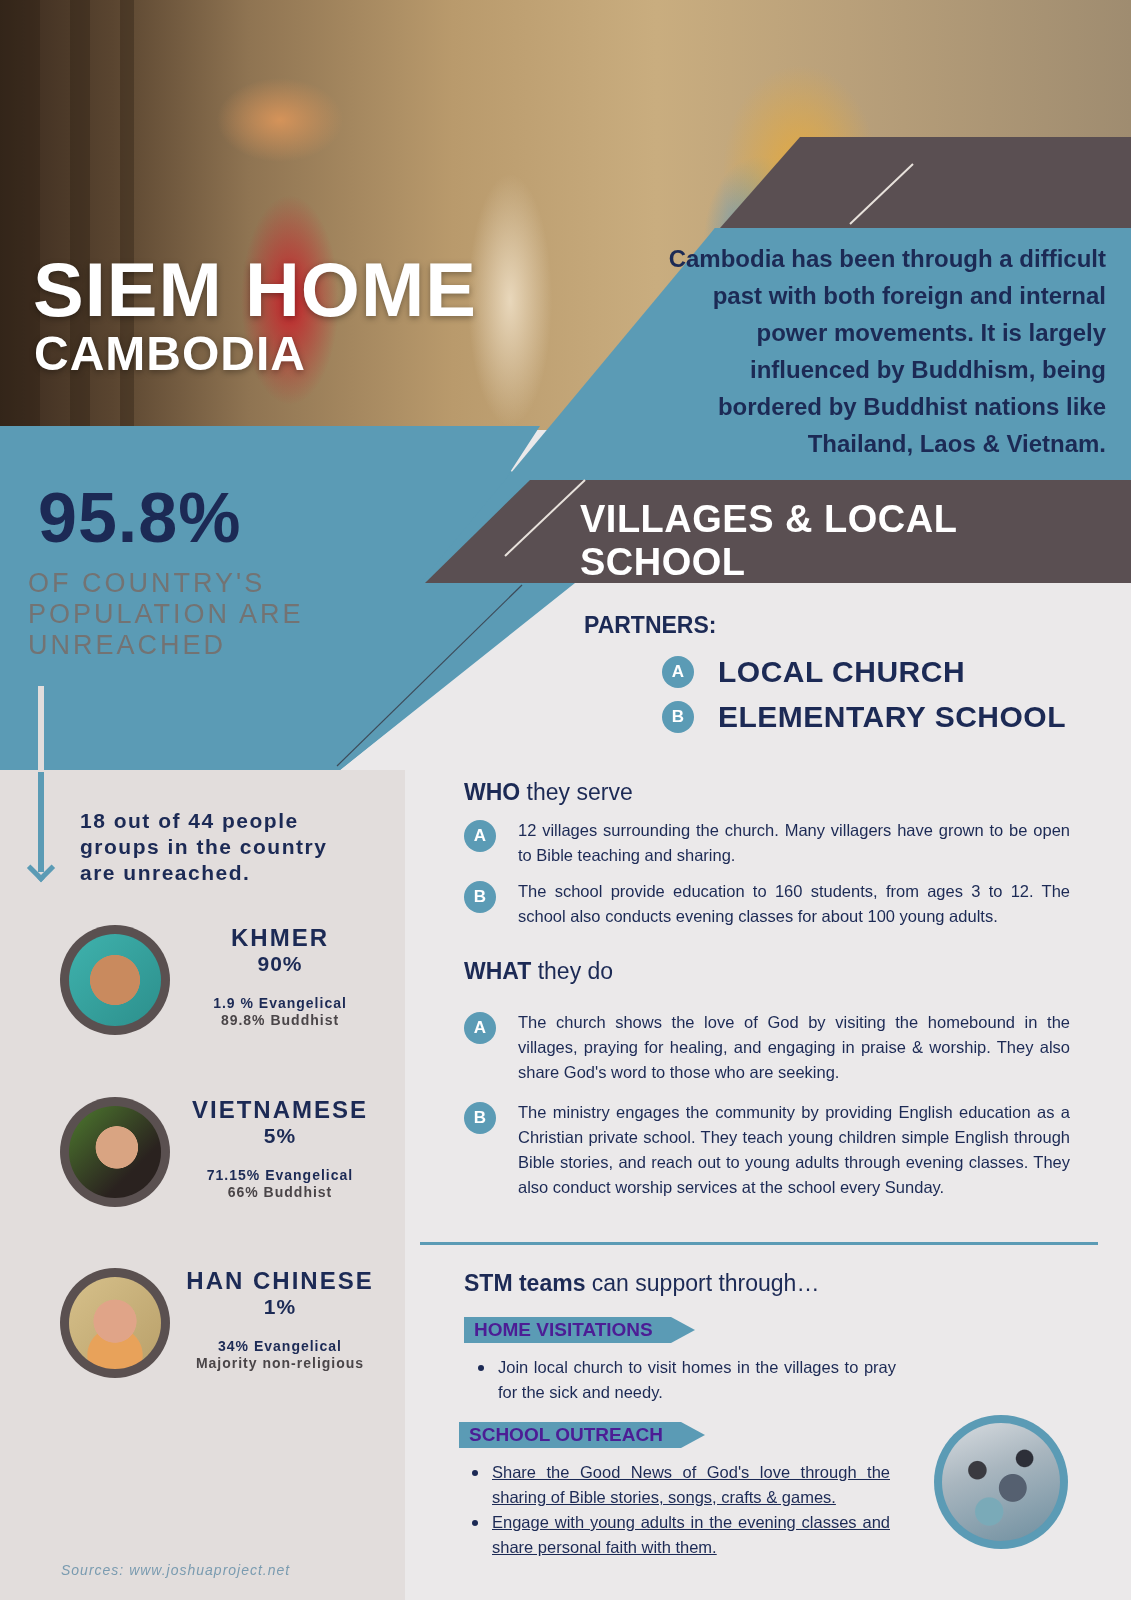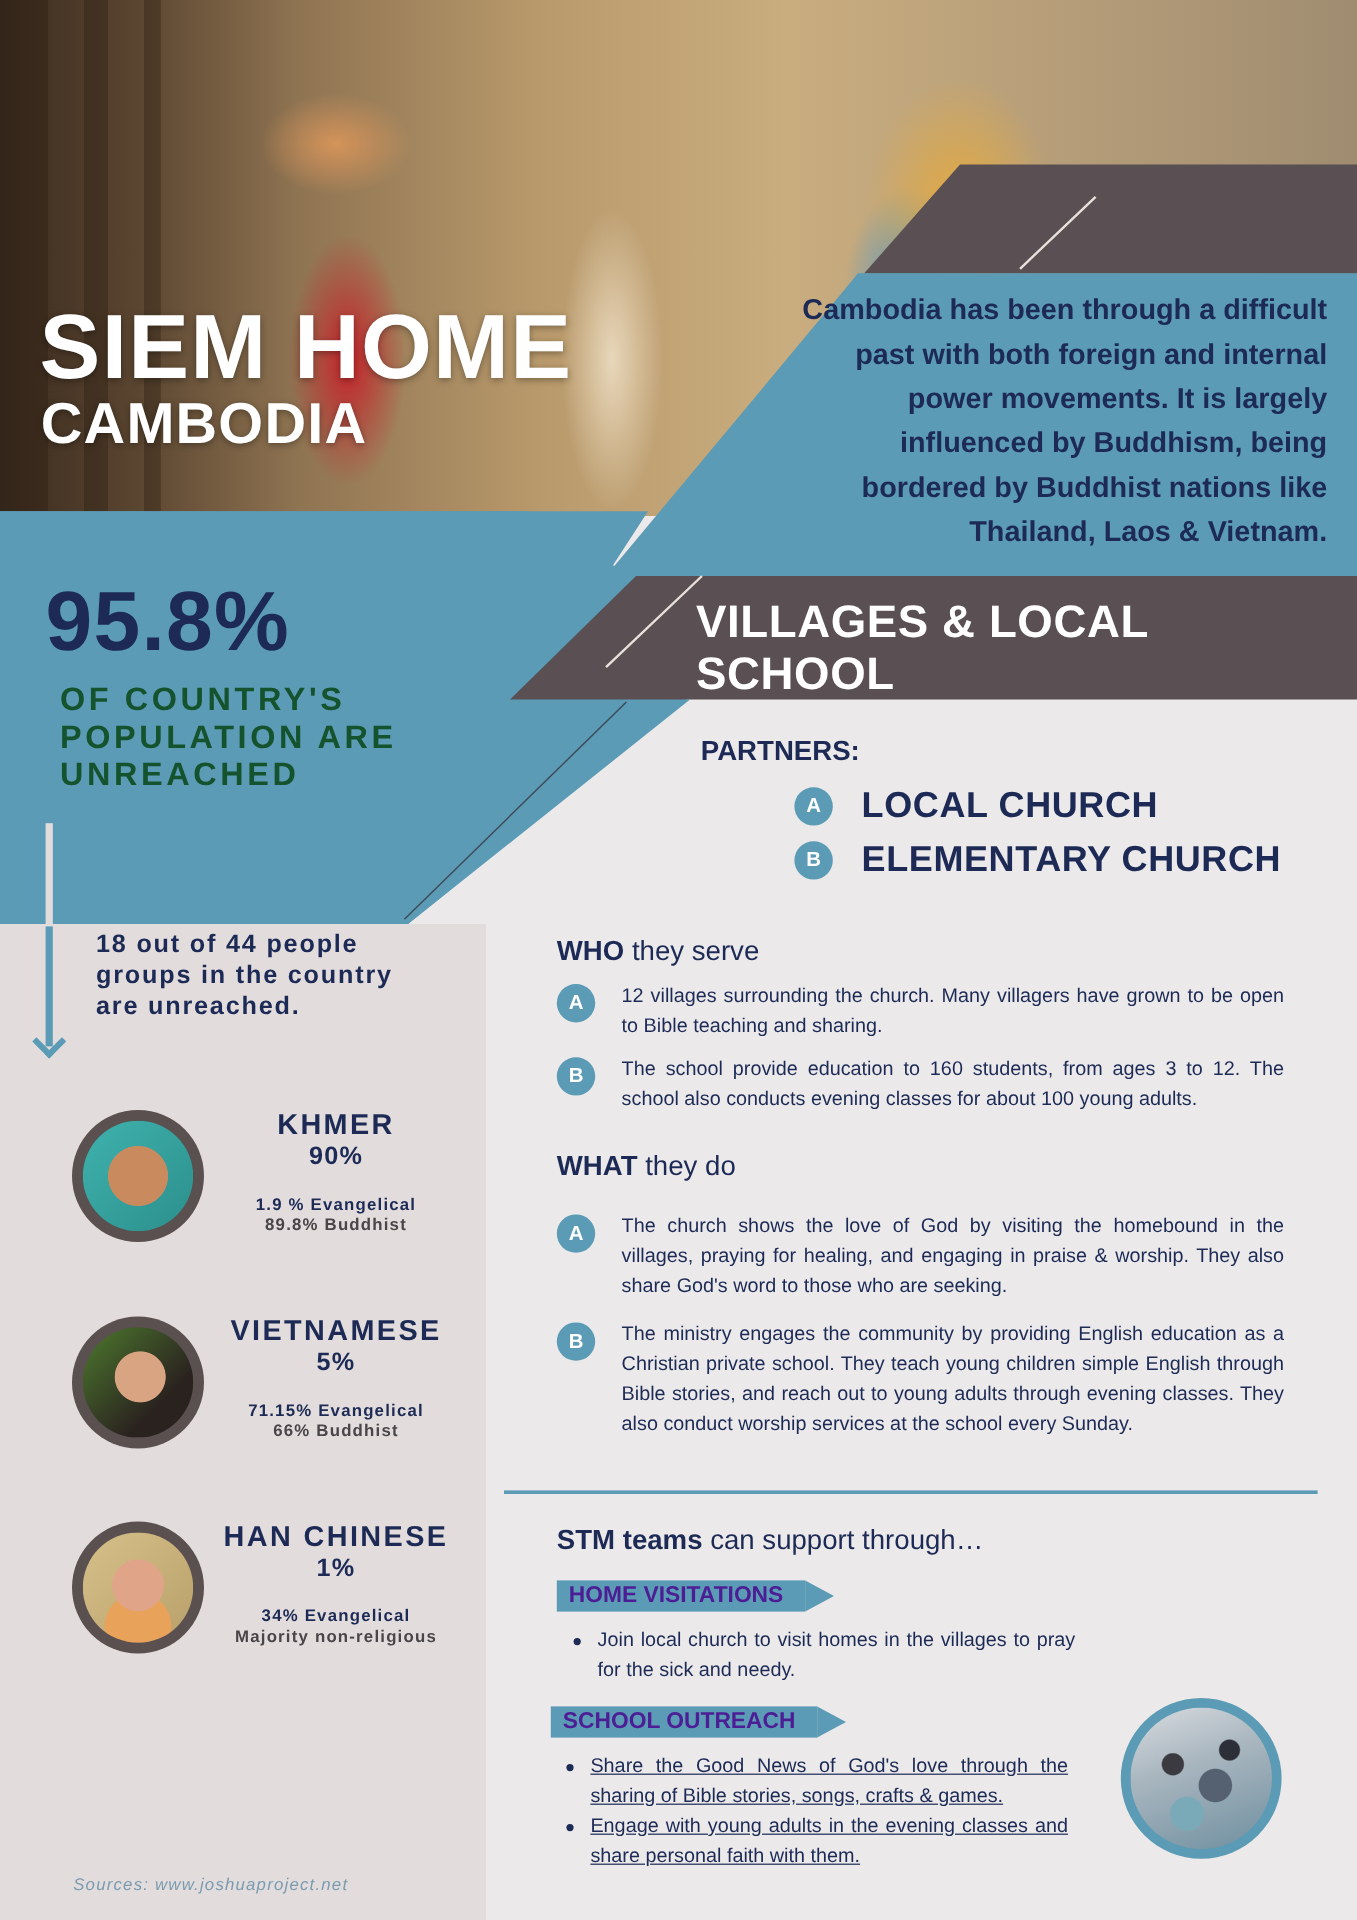--- a/index.html
+++ b/index.html
@@ -30,22 +30,22 @@
 
   svg.shapes { position: absolute; left: 0; top: 0; width: 1131px; height: 1600px; }
 
   .intro-text {
     position: absolute; right: 25px; top: 240px; width: 450px; text-align: right;
     font-size: 24px; line-height: 37px; color: #1c2a55; font-weight: 700;
   }
 
   .stat-big { position: absolute; left: 38px; top: 478px; font-size: 70px; font-weight: 700; color: #1c2a55; letter-spacing: 1px; }
   .stat-caption {
-    position: absolute; left: 50px; top: 568px; width: 340px; font-size: 27px; line-height: 31px;
-    font-weight: 700; letter-spacing: 3px; color: #14532d;
+    position: absolute; left: 28px; top: 568px; width: 340px; font-size: 27px; line-height: 31px;
+    font-weight: 400; letter-spacing: 3px; color: #737373;
   }
 
   .section-title {
     position: absolute; left: 580px; top: 498px; color: #fff; font-size: 38px; font-weight: 700;
     letter-spacing: 0.5px;
   }
 
   .partners-label { position: absolute; left: 584px; top: 612px; font-size: 23px; font-weight: 700; color: #1c2a55; }
   .partner { position: absolute; left: 662px; display: flex; align-items: center; }
   .partner .txt { font-size: 30px; font-weight: 700; color: #1c2a55; margin-left: 24px; letter-spacing: 0.5px; }
@@ -56,21 +56,21 @@
 
   .left-panel { position: absolute; left: 0; top: 770px; width: 405px; height: 830px; background: #e2dddc; }
   .arrow-line { position: absolute; left: 38px; width: 6px; background: #5b9bb5; }
   .arrow-line.top { top: 686px; height: 84px; background: #e2dddc; }
   .arrow-line.bottom { top: 772px; height: 100px; }
   .arrow-head {
     position: absolute; left: 31px; top: 858px; width: 20px; height: 20px;
     border-right: 5px solid #5b9bb5; border-bottom: 5px solid #5b9bb5; transform: rotate(45deg);
   }
   .groups-note {
-    position: absolute; left: 80px; top: 774px; width: 290px; font-size: 21px; line-height: 26px;
+    position: absolute; left: 80px; top: 808px; width: 290px; font-size: 21px; line-height: 26px;
     font-weight: 700; letter-spacing: 1.5px; color: #1c2a55;
   }
 
   .people { position: absolute; left: 60px; width: 330px; height: 112px; }
   .avatar {
     position: absolute; left: 0; top: 0; width: 110px; height: 110px; border-radius: 50%;
     background: #5a5050; padding: 9px;
   }
   .avatar .face { width: 100%; height: 100%; border-radius: 50%; }
   .people .name { position: absolute; left: 110px; width: 220px; top: 0; text-align: center; font-size: 24px; font-weight: 700; letter-spacing: 2px; color: #1c2a55; line-height: 26px; }
@@ -152,21 +152,21 @@
 
 <div class="section-title">VILLAGES &amp; LOCAL SCHOOL</div>
 
 <div class="partners-label">PARTNERS:</div>
 <div class="partner" style="top:655px;">
   <span class="badge">A</span>
   <span class="txt">LOCAL CHURCH</span>
 </div>
 <div class="partner" style="top:700px;">
   <span class="badge">B</span>
-  <span class="txt">ELEMENTARY CHURCH</span>
+  <span class="txt">ELEMENTARY SCHOOL</span>
 </div>
 
 <div class="arrow-line top"></div>
 <div class="arrow-line bottom"></div>
 <div class="arrow-head"></div>
 
 <div class="groups-note">18 out of 44 people groups in the country are unreached.</div>
 
 <div class="people" style="top:925px;">
   <div class="avatar">

